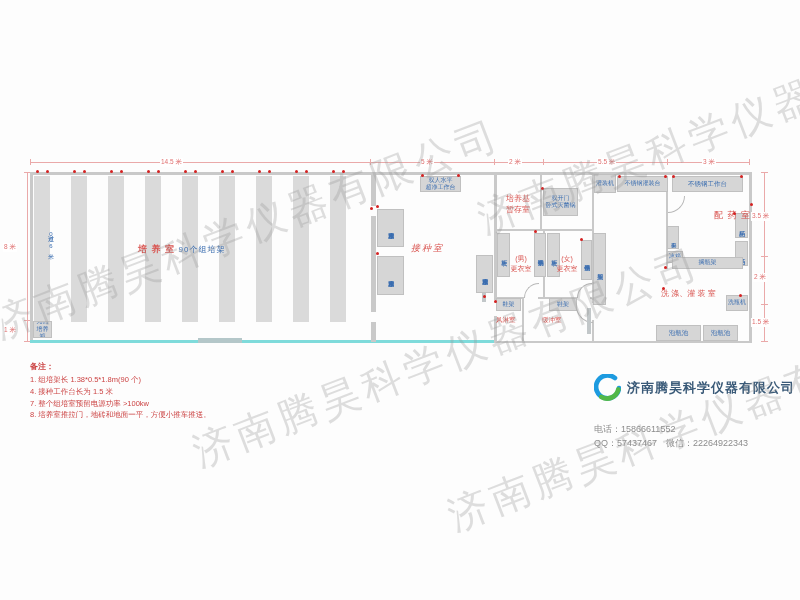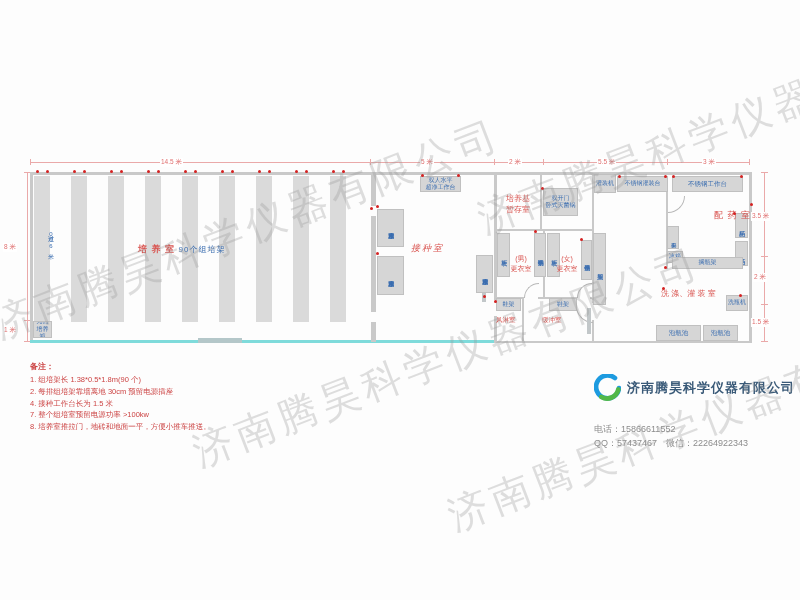--- a/index.html
+++ b/index.html
@@ -201,21 +201,20 @@
       <div class="dot" style="left: 739px; top: 294px;"></div>
       <div class="dot" style="left: 750px; top: 203px;"></div>
       <div class="dot" style="left: 534px; top: 230px;"></div>
       <div class="dot" style="left: 580px; top: 238px;"></div>
     </div>
 
   <div class="notes">
     <div class="t">备注：</div>
     <div>
         <div>1. 组培架长 1.38*0.5*1.8m(90 个)</div>
-        <div>2. 每排组培架靠墙离地 30cm 预留电源插座</div>
         <div>4. 接种工作台长为 1.5 米</div>
         <div>7. 整个组培室预留电源功率 &gt;100kw</div>
         <div>8. 培养室推拉门，地砖和地面一平，方便小推车推送。</div>
       </div>
   </div>
 
   <div class="company">
     <div class="co-head">
       <svg width="27" height="27" viewBox="0 0 40 40">
         <path d="M31 6 A17 17 0 1 0 37 21" fill="none" stroke="#1d9be0" stroke-width="7" stroke-linecap="round"></path>

